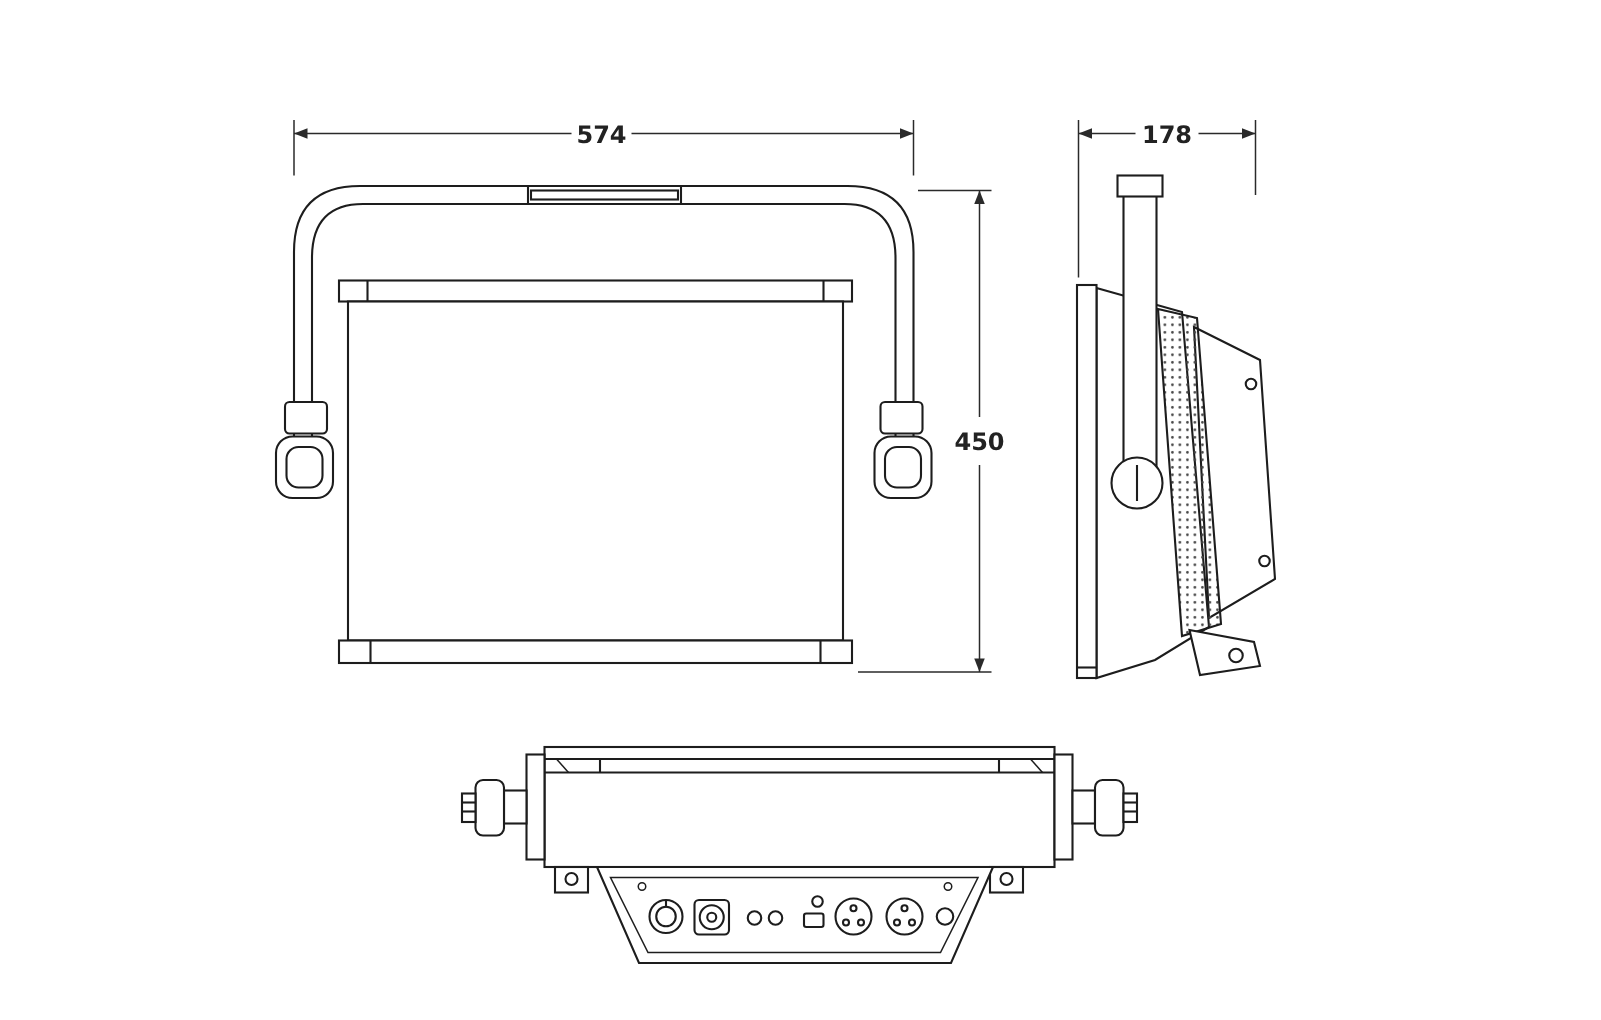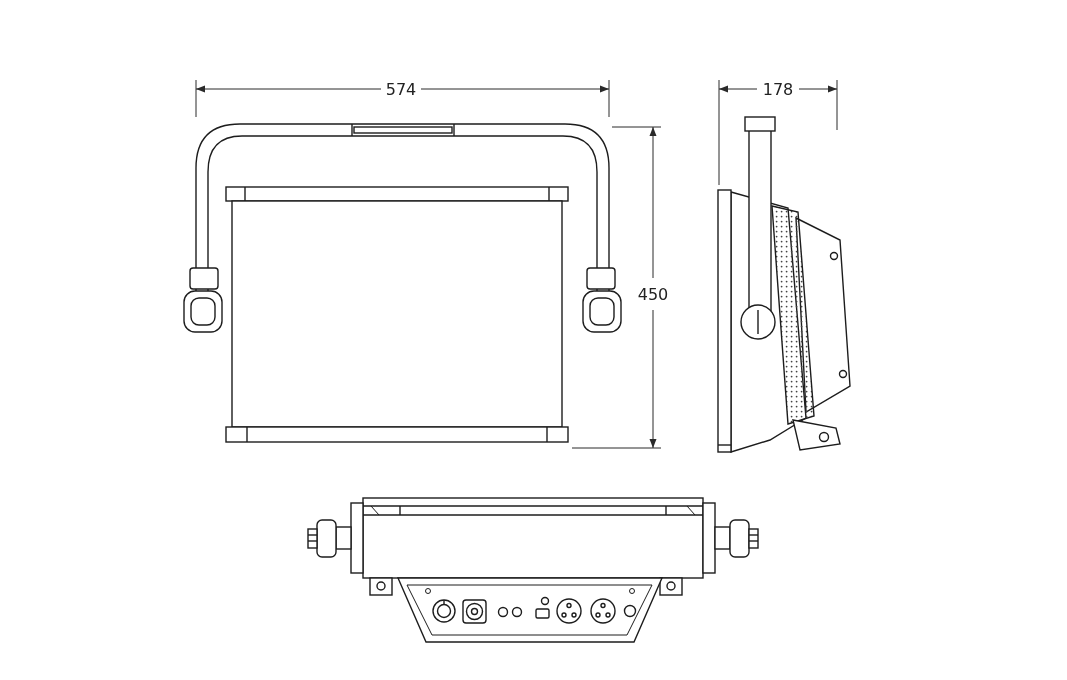--- a/index.html
+++ b/index.html
@@ -9,20 +9,21 @@
     width: 1067px;
     height: 680px;
     font-family: "DejaVu Sans", sans-serif;
     overflow: hidden;
   }
   #canvas {
     width: 1067px;
     height: 680px;
     position: relative;
     background: #ffffff;
+    font-weight: bold;
   }
   svg { display: block; }
   .ln  { stroke: #1d1d1d; stroke-width: 1.4; fill: none; }
   .lnf { stroke: #1d1d1d; stroke-width: 1.4; fill: #ffffff; }
   .thin{ stroke: #1d1d1d; stroke-width: 1; fill: none; }
   .dim { stroke: #2a2a2a; stroke-width: 1; fill: none; }
   .dimtxt {
     font-family: "DejaVu Sans", sans-serif;
     font-size: 16px;
     fill: #222222;

